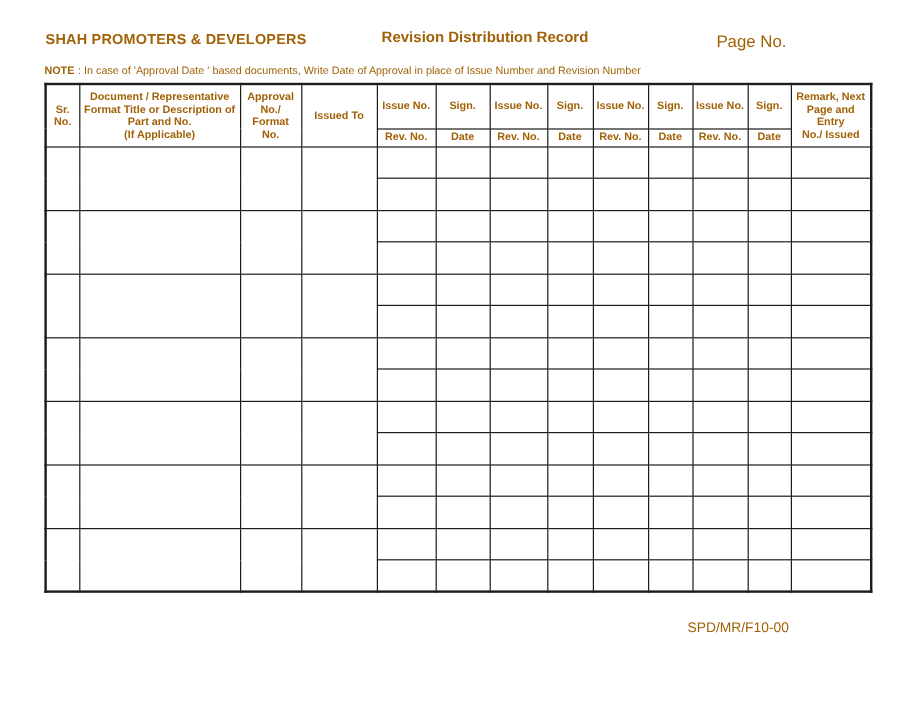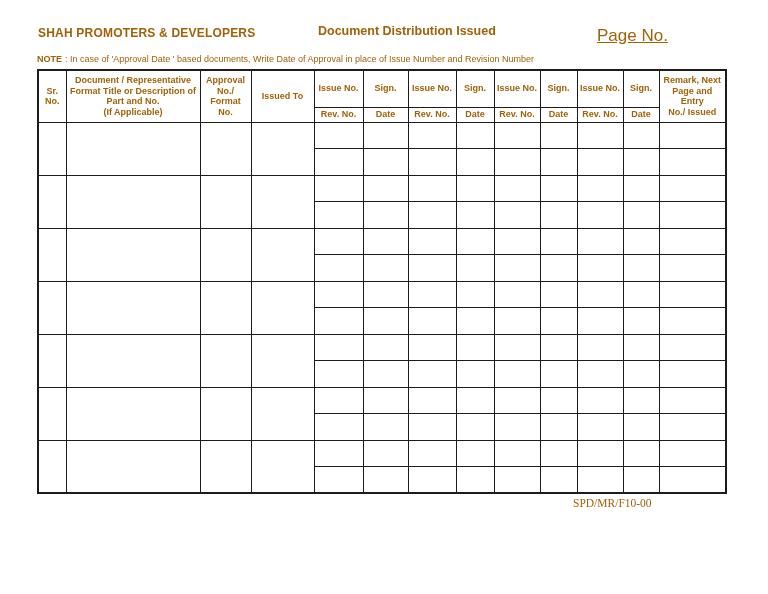--- a/index.html
+++ b/index.html
@@ -26,23 +26,22 @@
     left: 318px;
     top: 24px;
     font-size: 12.5px;
     font-weight: bold;
     white-space: nowrap;
   }
   .page-no {
     position: absolute;
     left: 597px;
     top: 26px;
-    font-size: 17px;
-    white-space: nowrap;
-    text-decoration: underline;
+    font-size: 14px;
+    white-space: nowrap;
   }
   .note {
     position: absolute;
     left: 37px;
     top: 54px;
     font-size: 9px;
     white-space: nowrap;
   }
   .note .note-label { font-weight: bold; }
   .note .note-text { margin-left: 3px; margin-top: 36px; }
@@ -67,33 +66,32 @@
     line-height: 1.18;
     padding: 1px 2px;
   }
   .pre { white-space: pre-line; }
   tr.hrow1 { height: 37px; }
   tr.hrow2 { height: 15px; margin-left: 20px; }
   tbody tr { height: 26.5px; }
   .form-code {
     position: absolute;
     left: 573px;
-    top: 497px;
+    top: 518px;
     font-size: 11.5px;
     white-space: nowrap;
-    font-family: Liberation Serif, serif;
   }
 </style>
 </head>
 <body>
 
 <div class="page">
 
   <div class="company">SHAH PROMOTERS &amp; DEVELOPERS</div>
-  <div class="doc-title">Document Distribution Issued</div>
+  <div class="doc-title">Revision Distribution Record</div>
   <div class="page-no">Page No.</div>
 
   <div class="note">
     <span class="note-label">NOTE</span><span class="note-text">: In case of 'Approval Date ' based documents, Write Date of Approval in place of Issue Number and Revision Number</span>
   </div>
 
   <table class="record-table">
     <colgroup>
       <col style="width:28px">
         <col style="width:134px">

